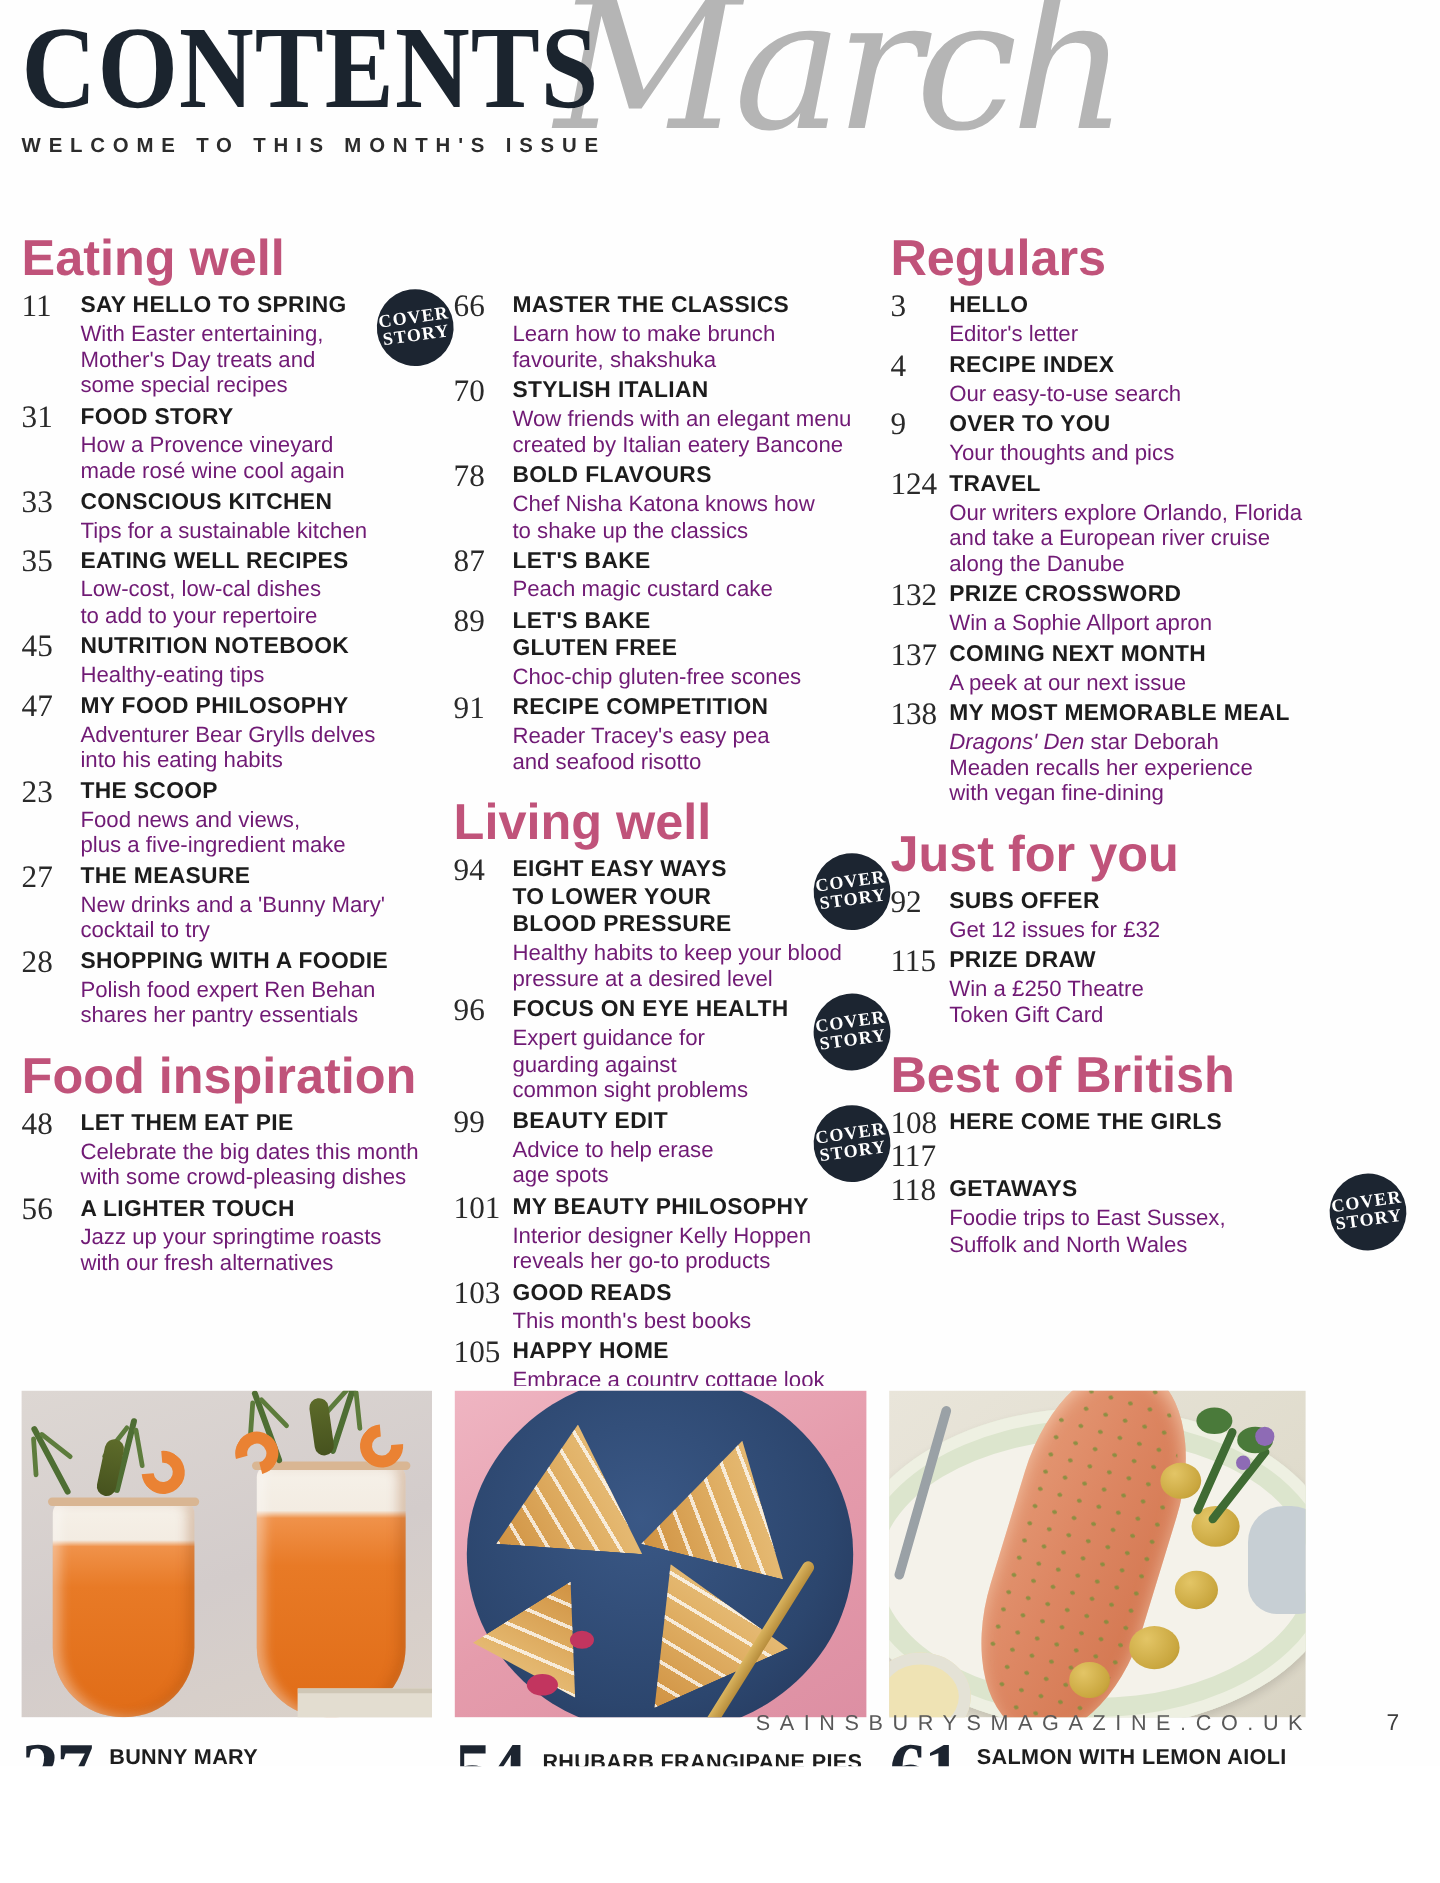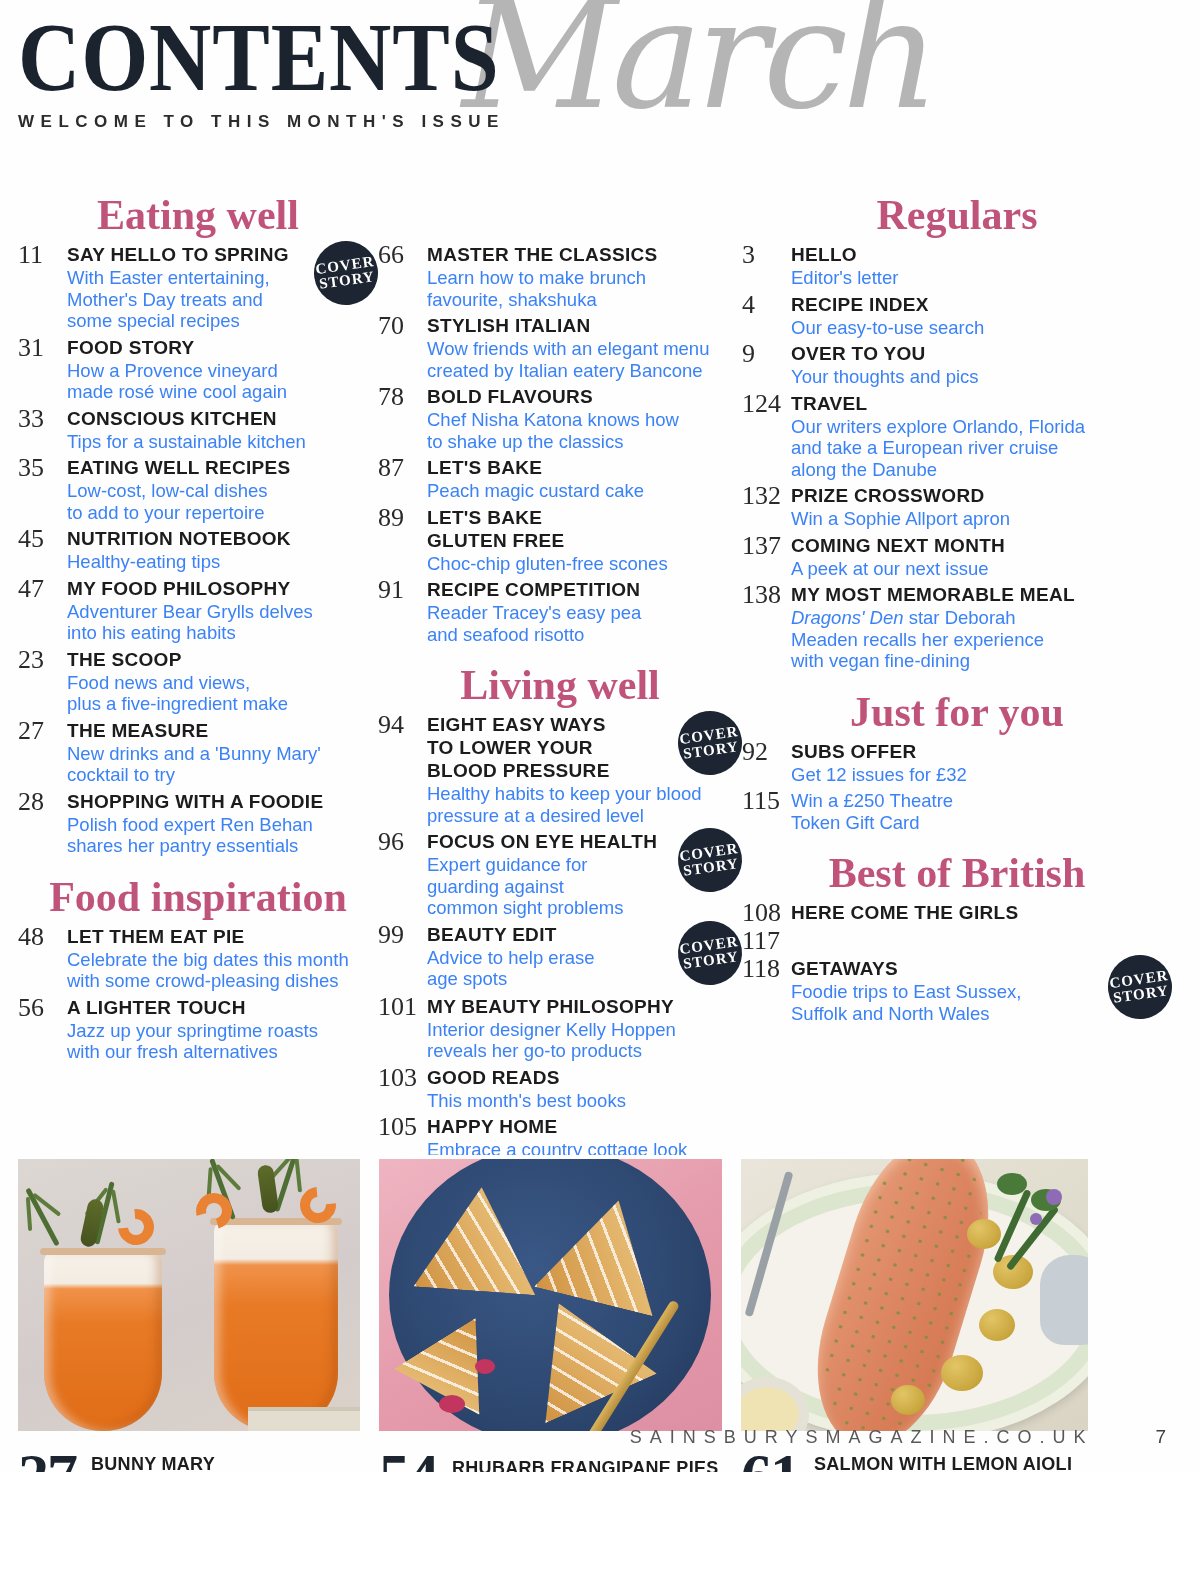--- a/index.html
+++ b/index.html
@@ -22,37 +22,37 @@
     font-size:152px; color:#b5b5b5; letter-spacing:-6px; pointer-events:none;
   }
 
   
   .columns { display:flex; margin:28px 0 0 18px; height:962px; overflow:hidden; }
   .col { flex-shrink:0; }
   .col-0 { width:360px; }
   .col-1 { width:364px; }
   .col-2 { width:430px; }
   .section-heading {
-    font-family:Liberation Serif, serif; font-weight:600; font-size:42px;
-    line-height:44px; color:#c0537a; margin:0 0 6px 0; letter-spacing:0;text-align:center;
+    font-family:Liberation Sans, sans-serif; font-weight:600; font-size:42px;
+    line-height:44px; color:#c0537a; margin:0 0 6px 0; letter-spacing:0;
   }
   .section + .section .section-heading { margin-top:18px; }
   .spacer { height:50px; }
   .entry { display:flex; margin-bottom:4px; }
   .num {
     width:49px; flex-shrink:0; font-family:"Liberation Serif", serif;
     font-size:26px; line-height:24px; color:#2a2a2a; white-space:nowrap;
   }
   .body { flex:1; display:flow-root; }
   .entry-title {
     font-size:19px; font-weight:700; color:#1c1c1c; line-height:23px;
     letter-spacing:.3px; white-space:pre-line;
   }
   .entry-desc {
-    font-size:18.5px; color:#3b82f6; line-height:21.5px; white-space:pre-line; margin-top:1px;
+    font-size:18.5px; color:#701a75; line-height:21.5px; white-space:pre-line; margin-top:1px;
   }
   .badge {
     float:right; width:64px; height:64px; border-radius:50%;
     background:#1c2531; color:#fff; display:flex; flex-direction:column;
     align-items:center; justify-content:center;
     font-family:"Liberation Serif", serif; font-weight:700; font-size:15px;
     letter-spacing:1px; line-height:1.02; transform:rotate(-8deg);
     margin:-2px 0 6px 8px; text-align:center;
   }
 
@@ -413,20 +413,21 @@
           <div class="entry">
             <div class="num">92</div>
             <div class="body">
               <div class="entry-title">SUBS OFFER</div>
               <div class="entry-desc">Get 12 issues for £32</div>
             </div>
           </div>
           <div class="entry">
             <div class="num">115</div>
             <div class="body">
+              <div class="entry-title">PRIZE DRAW</div>
               <div class="entry-desc">Win a £250 Theatre
 Token Gift Card</div>
             </div>
           </div>
         </div>
         <div class="section">
           <h2 class="section-heading">Best of British</h2>
           <div class="entry">
             <div class="num">108</div>
             <div class="body">

